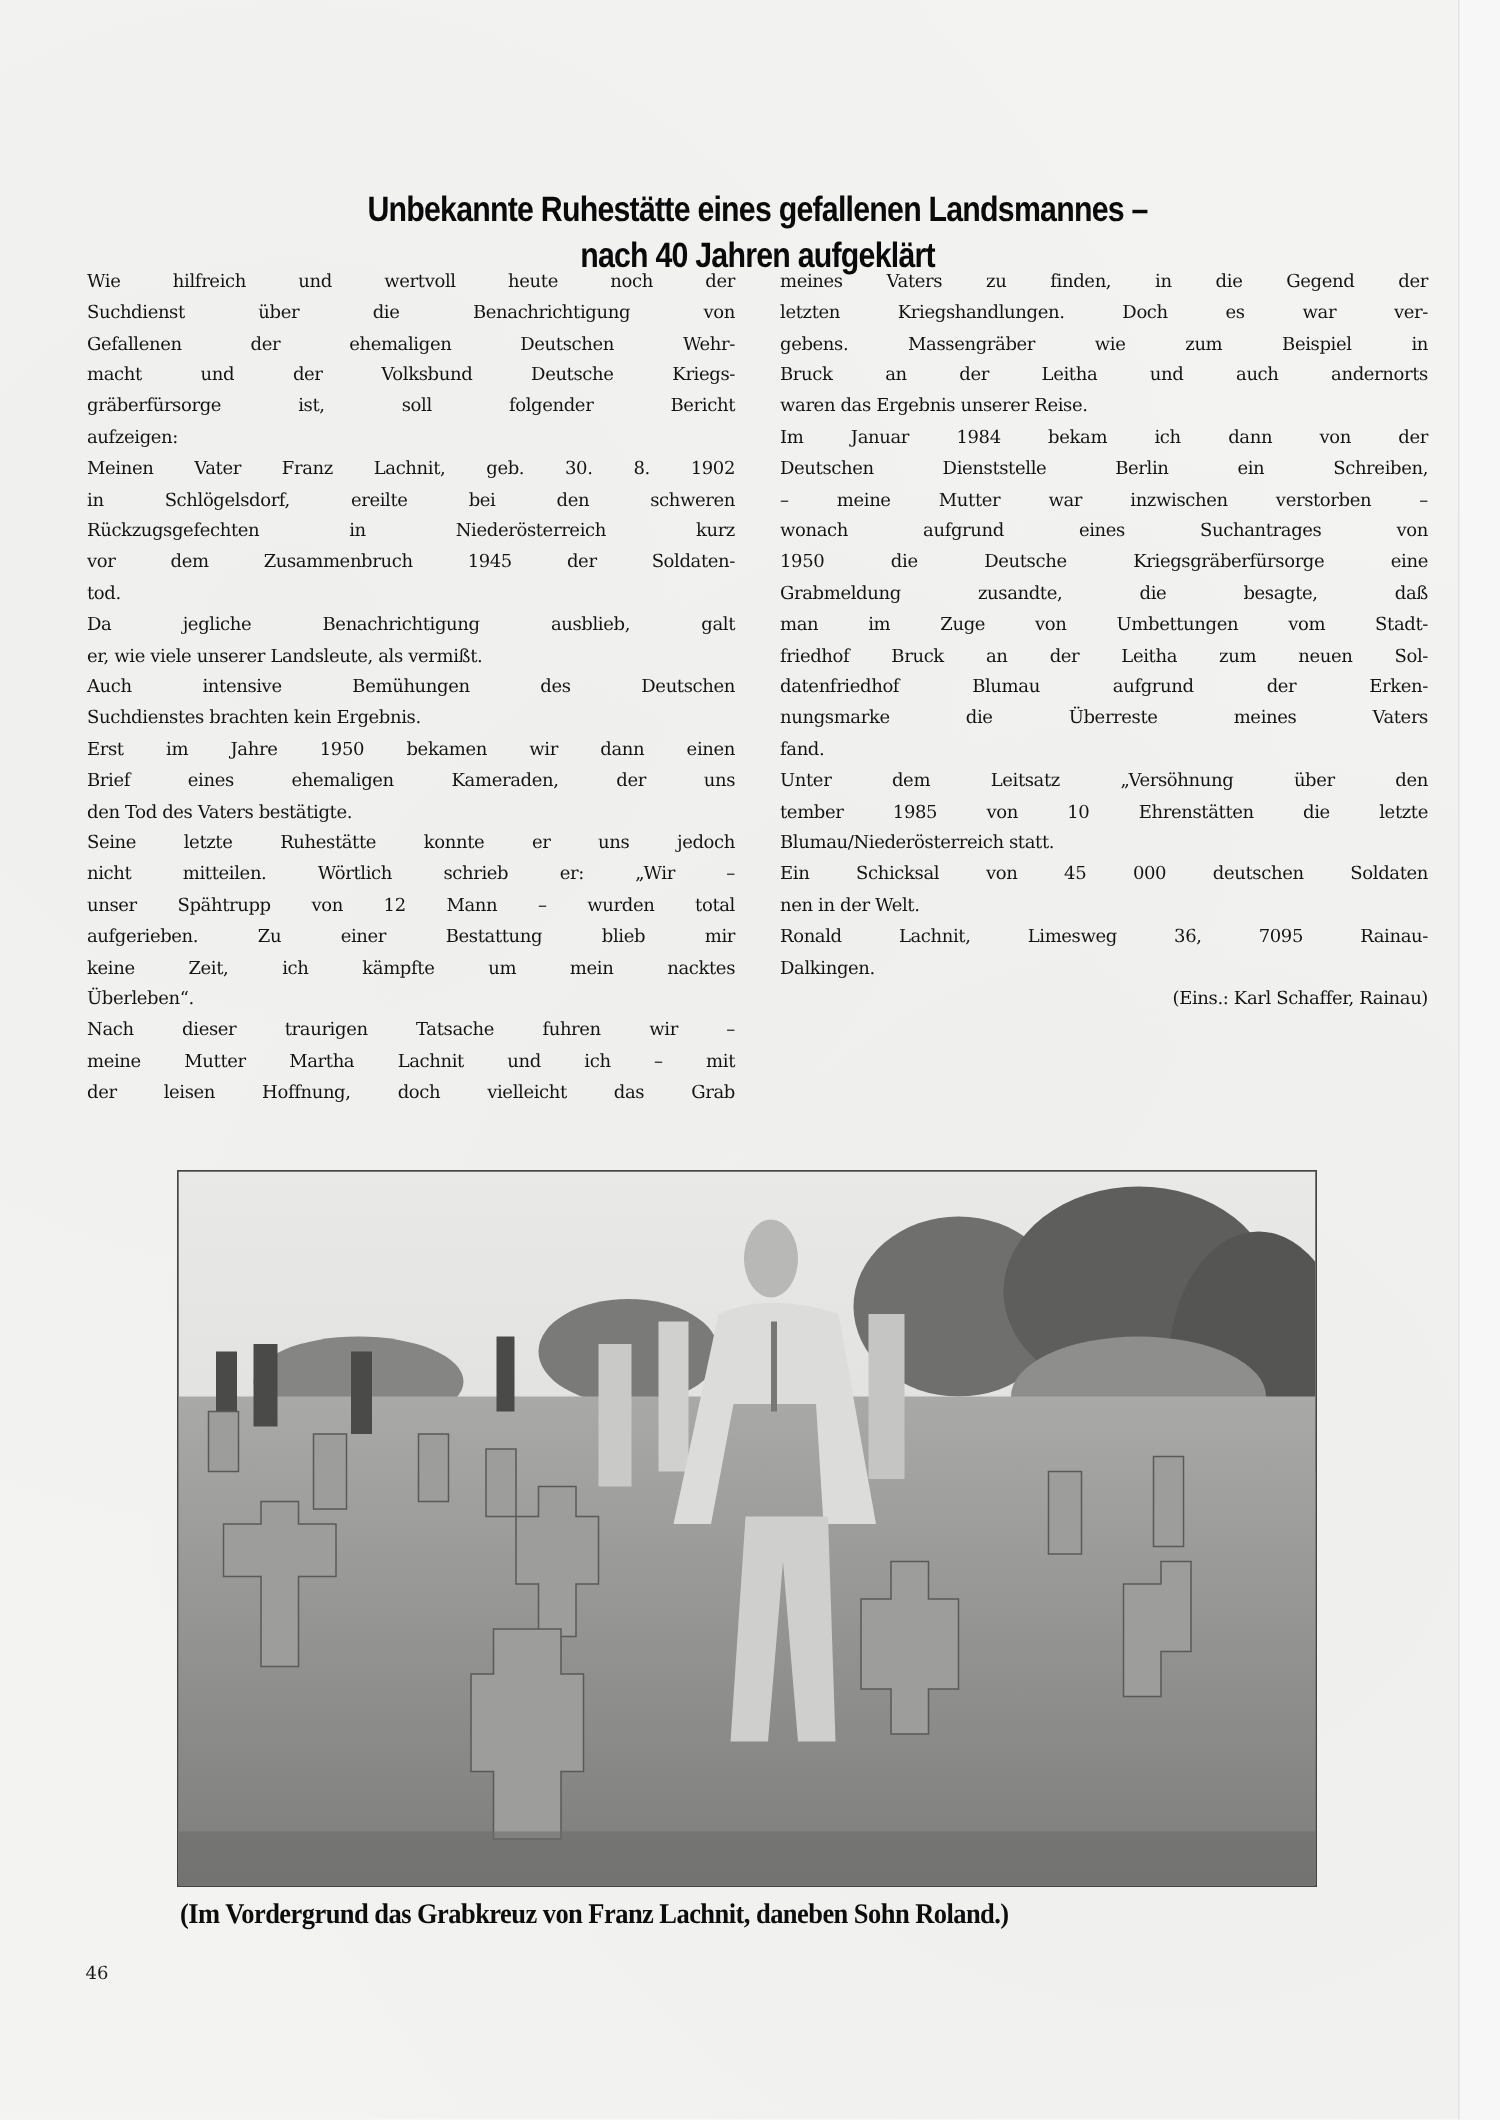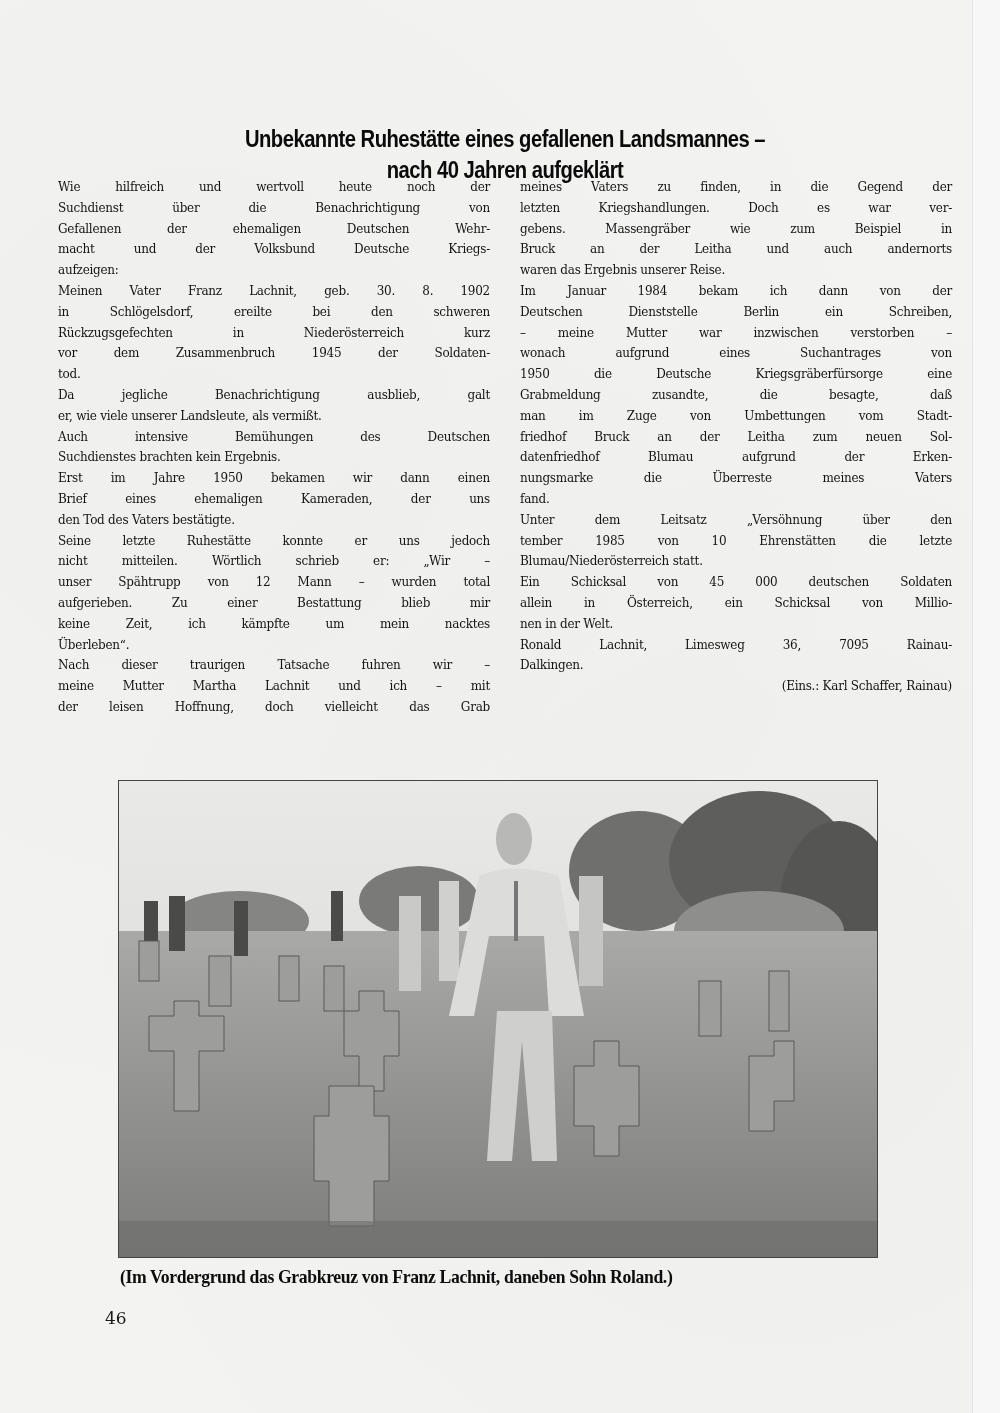--- a/index.html
+++ b/index.html
@@ -89,40 +89,40 @@
       color: #0d0d0d;
       white-space: nowrap;
       transform: scaleX(0.93);
       transform-origin: left top;
     }
     .page-number {
       position: absolute;
       left: 57px;
       top: 1308px;
       font-family: "DejaVu Serif", serif;
-      font-size: 17px;
+      font-size: 12px;
       color: #1a1a1a;
-      margin-left: 48px;
     }
   </style>
 </head>
 <body>
 
 <div class="page">
 
   <h1 class="headline">
     <span>Unbekannte Ruhestätte eines gefallenen Landsmannes –</span>
     <span>nach 40 Jahren aufgeklärt</span>
   </h1>
 
   <div class="col col-left">
     <span class="line">Wie hilfreich und wertvoll heute noch der</span>
     <span class="line">Suchdienst über die Benachrichtigung von</span>
     <span class="line">Gefallenen der ehemaligen Deutschen Wehr-</span>
     <span class="line">macht und der Volksbund Deutsche Kriegs-</span>
+    <span class="line">gräberfürsorge ist, soll folgender Bericht</span>
     <span class="line last">aufzeigen:</span>
     <span class="line">Meinen Vater Franz Lachnit, geb. 30. 8. 1902</span>
     <span class="line">in Schlögelsdorf, ereilte bei den schweren</span>
     <span class="line">Rückzugsgefechten in Niederösterreich kurz</span>
     <span class="line">vor dem Zusammenbruch 1945 der Soldaten-</span>
     <span class="line last">tod.</span>
     <span class="line">Da jegliche Benachrichtigung ausblieb, galt</span>
     <span class="line last">er, wie viele unserer Landsleute, als vermißt.</span>
     <span class="line">Auch intensive Bemühungen des Deutschen</span>
     <span class="line last">Suchdienstes brachten kein Ergebnis.</span>
@@ -154,21 +154,20 @@
     <span class="line">Grabmeldung zusandte, die besagte, daß</span>
     <span class="line">man im Zuge von Umbettungen vom Stadt-</span>
     <span class="line">friedhof Bruck an der Leitha zum neuen Sol-</span>
     <span class="line">datenfriedhof Blumau aufgrund der Erken-</span>
     <span class="line">nungsmarke die Überreste meines Vaters</span>
     <span class="line last">fand.</span>
     <span class="line">Unter dem Leitsatz „Versöhnung über den</span>
     <span class="line">tember 1985 von 10 Ehrenstätten die letzte</span>
     <span class="line last">Blumau/Niederösterreich statt.</span>
     <span class="line">Ein Schicksal von 45 000 deutschen Soldaten</span>
-    <span class="line">allein in Österreich, ein Schicksal von Millio-</span>
     <span class="line last">nen in der Welt.</span>
     <span class="line">Ronald Lachnit, Limesweg 36, 7095 Rainau-</span>
     <span class="line last">Dalkingen.</span>
     <span class="line right">(Eins.: Karl Schaffer, Rainau)</span>
   </div>
 
   <div class="photo" role="img" aria-label="Black-and-white photograph of a war cemetery with stone crosses; a man in a light suit stands among the graves, visitors and trees in the background">
     <svg viewBox="0 0 758 476" preserveAspectRatio="none" xmlns="http://www.w3.org/2000/svg">
       <defs>
         <linearGradient id="sky" x1="0" y1="0" x2="0" y2="1">

